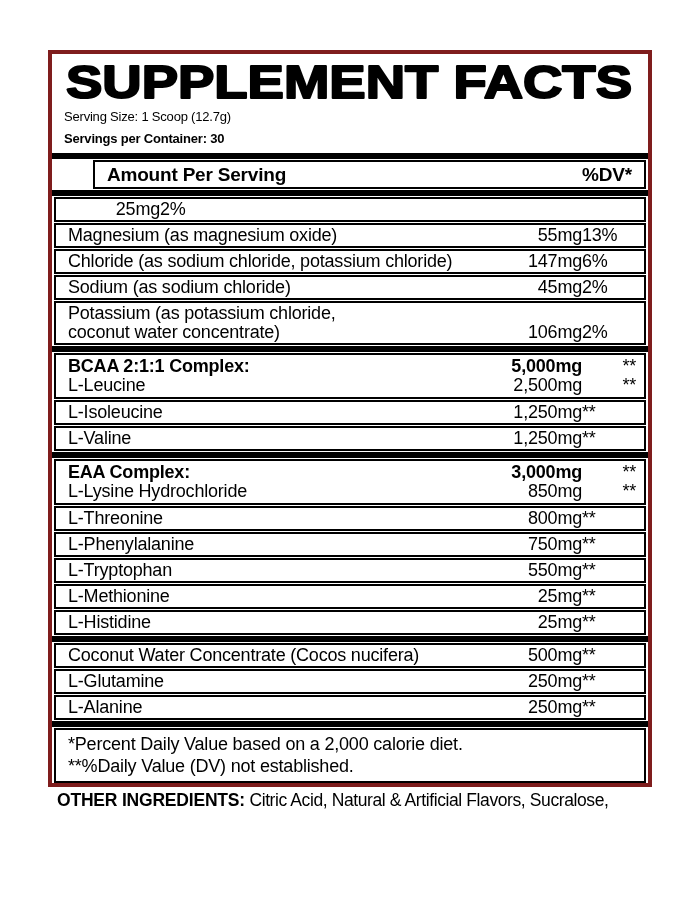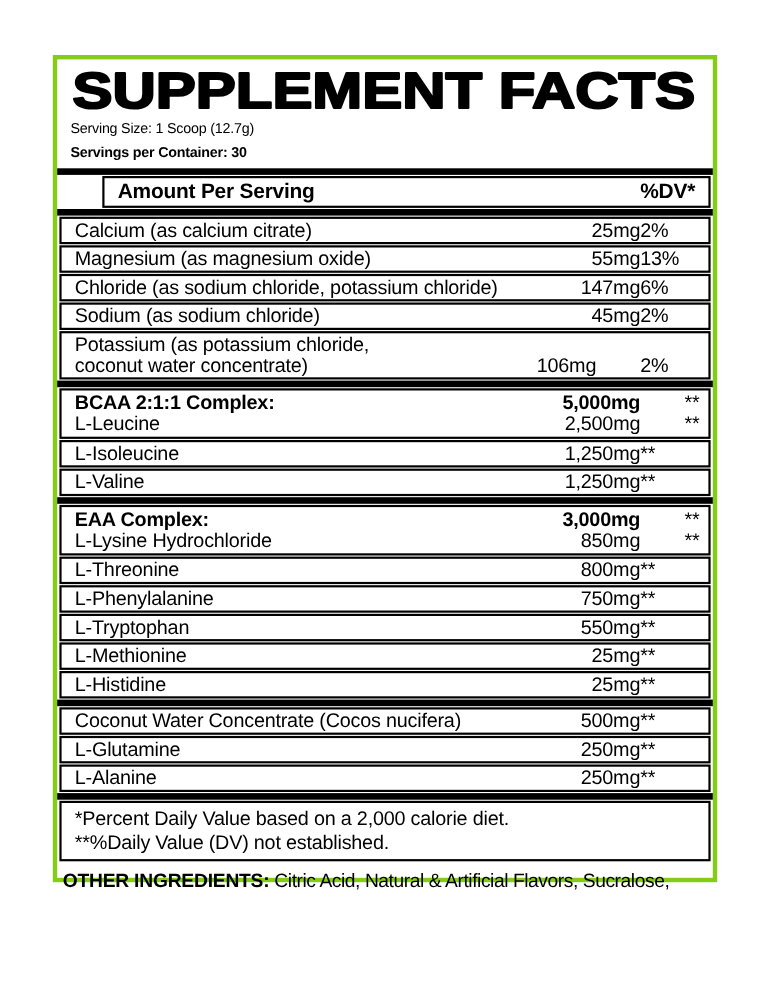--- a/index.html
+++ b/index.html
@@ -11,23 +11,23 @@
     overflow: hidden;
     font-family: "Liberation Sans", sans-serif;
     color: #000;
   }
   .panel {
     position: absolute;
     left: 48px;
     top: 50px;
     width: 604px;
     box-sizing: border-box;
-    border: 4px solid #84cc16;
+    border: 4px solid #7f1d1d;
     background: #fff;
-    padding: 0 2px 15px 2px;
+    padding: 0 2px 0 2px;
   }
   .masthead { padding: 2px 8px 2px 10px; }
   .title-svg { display: block; overflow: visible; margin-top: 2px; }
   .title-svg text {
     font-family: "Liberation Sans", sans-serif;
     font-size: 46px;
     font-weight: bold;
     fill: #000;
     stroke: #000;
     stroke-width: 2px;
@@ -50,21 +50,21 @@
     font-size: 18px;
     line-height: 19px;
     letter-spacing: -0.2px;
   }
   .row .name { flex: 1; white-space: nowrap; }
   .row .amt { width: 92px; text-align: right; white-space: nowrap; }
   .row .dv { width: 54px; white-space: nowrap; }
 
   .row.header-row { font-weight: bold; font-size: 19px; line-height: 21px; padding: 2px 8px 2px 12px; margin-left: 39px; }
 
-  .row.two-line-row { align-items: flex-end; gap: 40px; }
+  .row.two-line-row { align-items: flex-end; }
   .two-line-row .name-lines { flex: 1; white-space: nowrap; }
   .two-line-row .amt, .two-line-row .dv { align-self: flex-end; }
 
   .row.group-row { display: block; padding: 2px 8px 2px 12px; }
   .group-line { display: flex; }
   .group-line .name { flex: 1; white-space: nowrap; }
   .group-line .amt { width: 92px; text-align: right; white-space: nowrap; }
   .group-line .dv { width: 54px; text-align: right; white-space: nowrap; }
   .group-line.first .name, .group-line.first .amt { font-weight: bold; }
 
@@ -105,21 +105,20 @@
 
   <div class="row header-row">
     <span class="name">Amount Per Serving</span>
     <span class="amt"></span>
     <span class="dv">%DV*</span>
   </div>
 
   <div class="bar"></div>
 
   <div class="row">
-    <span class="name">Calcium (as calcium citrate)</span>
     <span class="amt">25mg</span>
     <span class="dv">2%</span>
   </div>
 
   <div class="row">
     <span class="name">Magnesium (as magnesium oxide)</span>
     <span class="amt">55mg</span>
     <span class="dv">13%</span>
   </div>
 

